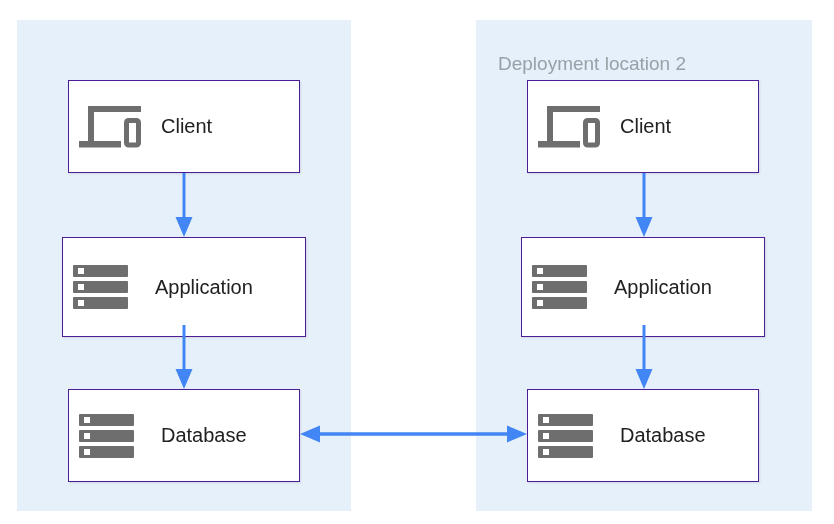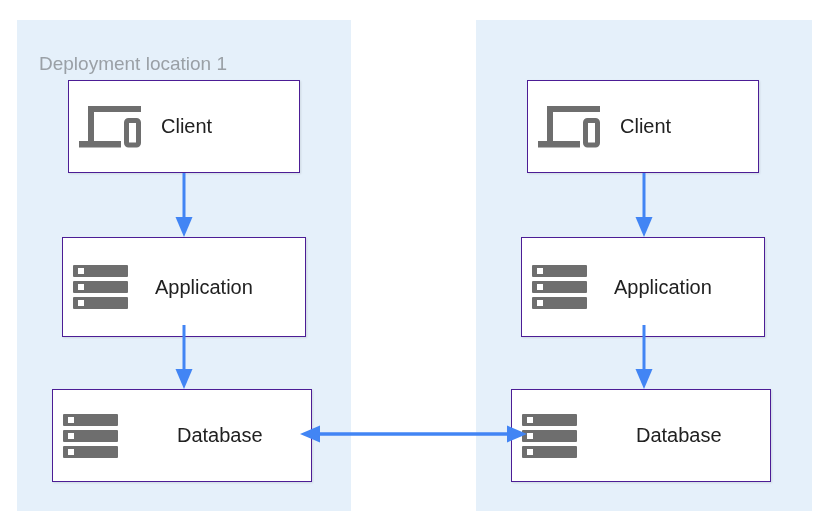--- a/index.html
+++ b/index.html
@@ -37,21 +37,21 @@
     background: #ffffff;
     border: 1px solid #4c1d95;
     box-shadow: 1px 1px 2px rgba(0,0,0,0.10);
     box-sizing: border-box;
     display: flex;
     align-items: center;
     padding-left: 10px;
   }
   .node.client   { left: 51px; top: 60px;  width: 232px; height: 93px; }
   .node.app      { left: 45px; top: 217px; width: 244px; height: 100px; }
-  .node.database { left: 35px; top: 369px; width: 260px; height: 93px; gap: 32px; }
+  .node.database { left: 51px; top: 369px; width: 232px; height: 93px; }
   .icon-wrap {
     width: 82px;
     flex: 0 0 82px;
     display: flex;
     align-items: center;
   }
   .node-label {
     font-size: 20px;
     color: #212121;
     white-space: nowrap;
@@ -60,21 +60,20 @@
     position: absolute;
   }
   svg { display: block; }
 </style>
 </head>
 <body>
 
 <div class="canvas">
 
   <div class="panel left">
-    <div class="panel-title">Deployment location 1</div>
 
     <div class="node client">
       <span class="icon-wrap">
         <svg width="63" height="42" viewBox="0 0 63 42">
           <path d="M9,0 L62,0 L62,6 L15,6 L15,35 L9,35 Z" fill="#6e6e6e"></path>
           <rect x="0" y="35" width="42" height="6.5" fill="#6e6e6e"></rect>
           <rect x="47.5" y="14.5" width="12" height="24.5" rx="2" fill="#ffffff" stroke="#6e6e6e" stroke-width="5"></rect>
         </svg>
       </span>
       <span class="node-label">Client</span>
@@ -111,20 +110,21 @@
             <rect x="5" y="19" width="6" height="6"></rect>
             <rect x="5" y="35" width="6" height="6"></rect>
           </g>
         </svg>
       </span>
       <span class="node-label">Database</span>
     </div>
   </div>
 
   <div class="panel right">
+    <div class="panel-title">Deployment location 2</div>
 
     <div class="node client">
       <span class="icon-wrap">
         <svg width="63" height="42" viewBox="0 0 63 42">
           <path d="M9,0 L62,0 L62,6 L15,6 L15,35 L9,35 Z" fill="#6e6e6e"></path>
           <rect x="0" y="35" width="42" height="6.5" fill="#6e6e6e"></rect>
           <rect x="47.5" y="14.5" width="12" height="24.5" rx="2" fill="#ffffff" stroke="#6e6e6e" stroke-width="5"></rect>
         </svg>
       </span>
       <span class="node-label">Client</span>

